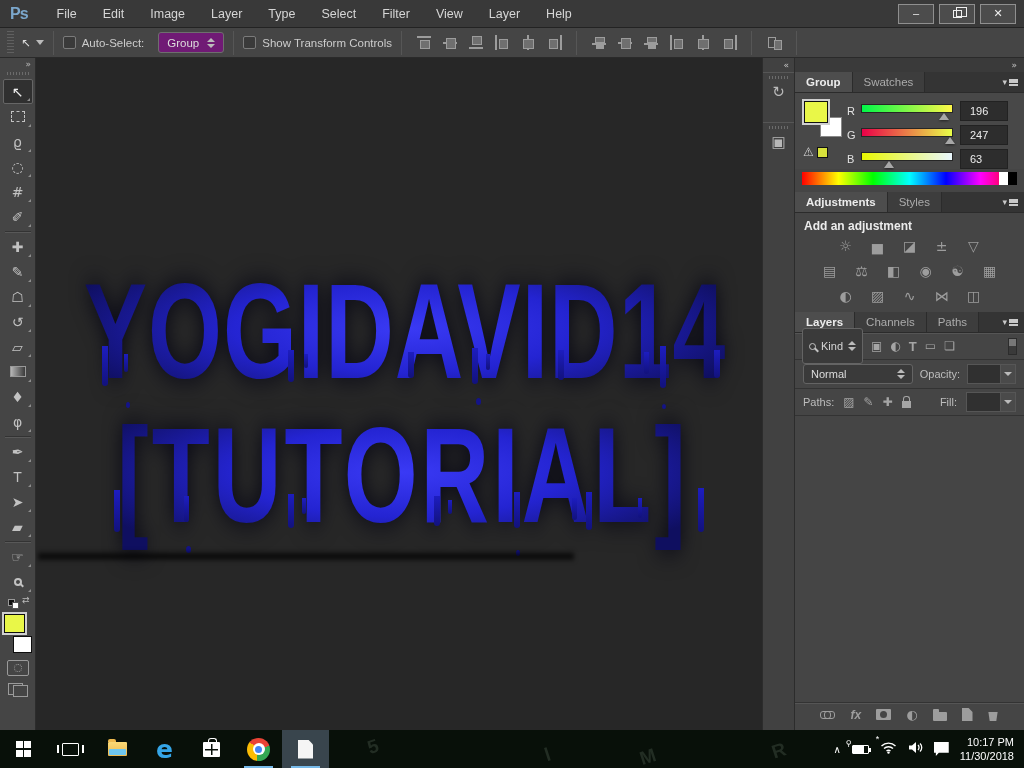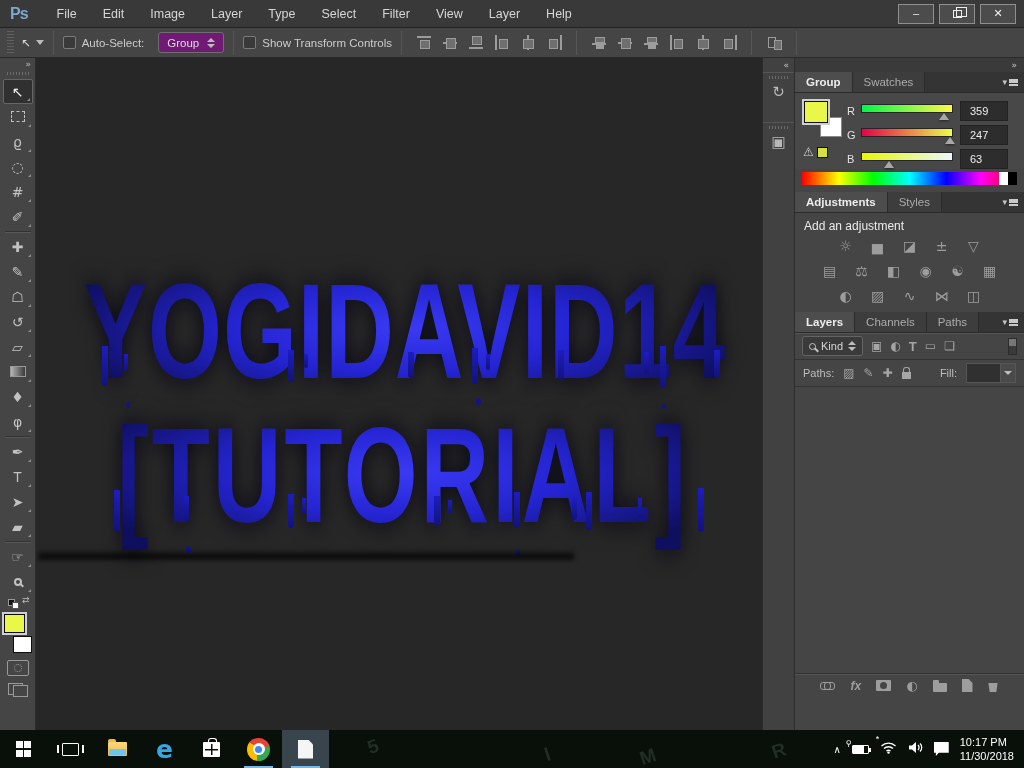--- a/index.html
+++ b/index.html
@@ -104,27 +104,27 @@
   .slider{position:relative;width:92px;height:9px;border:1px solid #262626;margin:0 7px 6px 2px}
   .thumb{position:absolute;top:8px;width:0;height:0;border-left:5px solid transparent;border-right:5px solid transparent;border-bottom:7px solid #a8a8a8;filter:drop-shadow(0 1px 1px rgba(0,0,0,.5))}
   .val{width:48px;height:20px;background:#2d2d2d;border:1px solid #222;color:#ececec;font-size:11px;display:flex;align-items:center;padding-left:9px}
   .warn{position:absolute;left:8px;top:52px;display:flex;gap:3px;align-items:center;color:#d8d8d8;font-size:12px}
   .warn-sw{width:11px;height:11px;background:#D8E23C;border:1px solid #111}
   .spectrum{position:relative;height:13px;margin:3px 7px 7px;background:linear-gradient(to right,#f00,#ff0 17%,#0f0 33%,#0ff 50%,#00f 67%,#f0f 83%,#f00)}
   .spec-w{position:absolute;right:9px;top:0;width:9px;height:13px;background:#fff}
   .spec-b{position:absolute;right:0;top:0;width:9px;height:13px;background:#000}
 
   
-  .adj-head{font-size:12px;font-weight:normal;color:#ececec;padding:6px 9px 4px}
+  .adj-head{font-size:12px;font-weight:bold;color:#ececec;padding:6px 9px 4px}
   .adj-row{display:flex;justify-content:center;gap:10px;margin-bottom:7px}
   .adj-icon{width:22px;height:18px;color:#9d9d9d;font-size:14px;line-height:18px;text-align:center}
 
   
   .lyr-filter{display:flex;align-items:center;height:27px;padding:0 7px;gap:8px;border-bottom:1px solid #333;box-shadow:0 1px 0 #555 inset}
-  .kind-box{display:flex;align-items:center;background:#3a3a3a;border:1px solid #646464;border-radius:3px;height:20px;padding:0 6px;gap:5px;color:#d5d5d5;font-size:11px}
+  .kind-box{display:flex;align-items:center;background:#3a3a3a;border:1px solid #646464;border-radius:3px;height:36px;padding:0 6px;gap:5px;color:#d5d5d5;font-size:11px}
   .kind-box .mag{width:7px;height:7px;border-width:1.5px}
   .flt-ic{color:#a5a5a5;font-size:12px}
   .flt-ic.tt{font-weight:bold;font-size:13px}
   .ftoggle{margin-left:auto;width:9px;height:17px;background:linear-gradient(#777 0 45%,#3a3a3a 45%);border:1px solid #2c2c2c}
   .lyr-blend{display:flex;align-items:center;height:29px;padding:0 8px;gap:7px;border-bottom:1px solid #333;font-size:11px;color:#bdbdbd}
   .blend-select{width:112px;height:20px;background:#3a3a3a;border:1px solid #646464;border-radius:3px;color:#dcdcdc;display:flex;align-items:center;padding:0 7px}
   .blend-select .updown{margin-left:auto}
   .dd{width:50px;height:20px;background:#303030;border:1px solid #565656;display:flex;margin-left:auto}
   .dd .dd-btn{margin-left:auto;width:15px;height:100%;background:#4a4a4a;border-left:1px solid #565656;display:flex;align-items:center;justify-content:center}
   .lyr-lock{display:flex;align-items:center;height:27px;padding:0 8px;gap:9px;border-bottom:1px solid #333;font-size:11px;color:#bdbdbd}
@@ -168,21 +168,21 @@
   .chrome-ic::after{content:'';position:absolute;left:8px;top:8px;width:7px;height:7px;background:#4285f4;border-radius:50%}
   .app-underline{position:absolute;bottom:0;left:9px;right:9px;height:2px;background:#76b9e8}
   .tb-app.active{background:#39454d}
   .page-ic{width:15px;height:19px;background:#f5f5f5;clip-path:polygon(0 0,68% 0,100% 26%,100% 100%,0 100%)}
   .tray{margin-left:auto;display:flex;align-items:center;gap:11px;padding-right:10px;color:#fff;flex:none}
   .chev{font-size:10px;color:#fff}
   .batt{width:17px;height:9px;border:1px solid #fff;border-radius:1px;position:relative;background:linear-gradient(to right,#fff 0 72%,transparent 72%)}
   .batt::after{content:'';position:absolute;right:-3px;top:2px;width:2px;height:4px;background:#fff}
   .batt::before{content:'⚲';position:absolute;left:-7px;top:-7px;font-size:8px;color:#fff}
   .ac-ic{width:15px;height:14px;background:#fff;clip-path:polygon(0 0,100% 0,100% 76%,34% 76%,14% 100%,14% 76%,0 76%)}
-  .tray-text{font-size:11px;line-height:14px;color:#fff}
+  .tray-text{text-align:right;font-size:11px;line-height:14px;color:#fff}
   .wifi-wrap{position:relative}
   .wifi-star{position:absolute;left:-4px;top:-6px;font-size:9px;color:#fff}
 </style>
 </head>
 <body>
 
 <div class="menu-bar">
   <span class="ps-logo">Ps</span>
   <span class="menu-item">File</span>
   <span class="menu-item">Edit</span>
@@ -387,21 +387,21 @@
   <div class="color-body">
     <div class="cp-swatches">
       <span class="cp-bg"></span>
       <span class="cp-fg"></span>
     </div>
     <div class="ch-row">
       <span class="ch-label">R</span>
       <span class="slider" style="background:linear-gradient(to right,rgb(0,247,72),rgb(255,247,72))">
           <i class="thumb" style="left:86%"></i>
         </span>
-      <span class="val">359</span>
+      <span class="val">196</span>
     </div>
     <div class="ch-row">
       <span class="ch-label">G</span>
       <span class="slider" style="background:linear-gradient(to right,rgb(233,0,72),rgb(233,255,72))">
           <i class="thumb" style="left:92%"></i>
         </span>
       <span class="val">247</span>
     </div>
     <div class="ch-row">
       <span class="ch-label">B</span>
@@ -463,20 +463,35 @@
           <i class="tri-u"></i>
           <i class="tri-d"></i>
         </span>
     </div>
     <span class="flt-ic icon">▣</span>
     <span class="flt-ic icon">◐</span>
     <span class="flt-ic tt">T</span>
     <span class="flt-ic icon">▭</span>
     <span class="flt-ic icon">❏</span>
     <span class="ftoggle"></span>
+  </div>
+  <div class="lyr-blend">
+    <div class="blend-select">
+      <span>Normal</span>
+      <span class="updown">
+          <i class="tri-u"></i>
+          <i class="tri-d"></i>
+        </span>
+    </div>
+    <span>Opacity:</span>
+    <div class="dd">
+        <span class="dd-btn">
+          <i class="tri-d"></i>
+        </span>
+      </div>
   </div>
   <div class="lyr-lock">
     <span>Paths:</span>
     <span class="lock-ic icon">▨</span>
     <span class="lock-ic icon">✎</span>
     <span class="lock-ic icon">✚</span>
     <span class="lock-shape"></span>
     <span style="margin-left:auto">Fill:</span>
     <div class="dd" style="margin-left:0">
         <span class="dd-btn">

